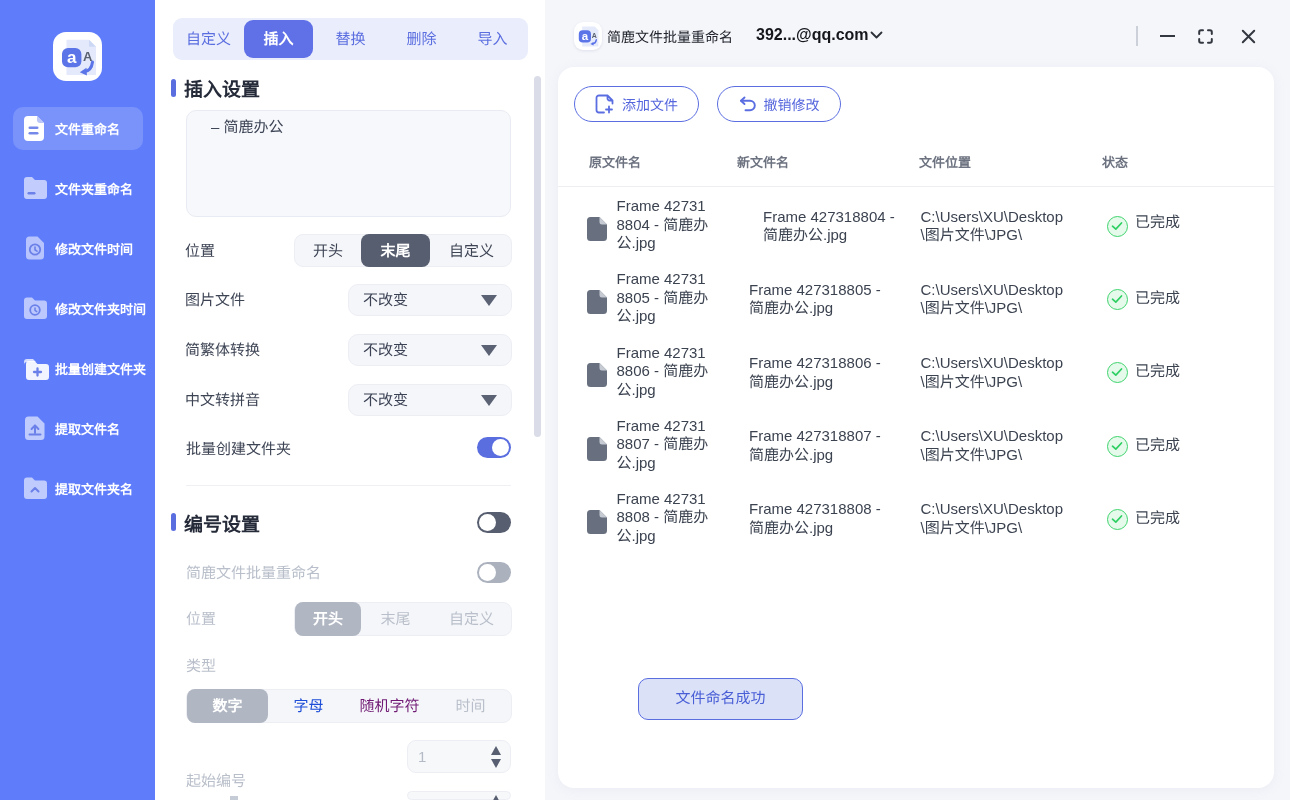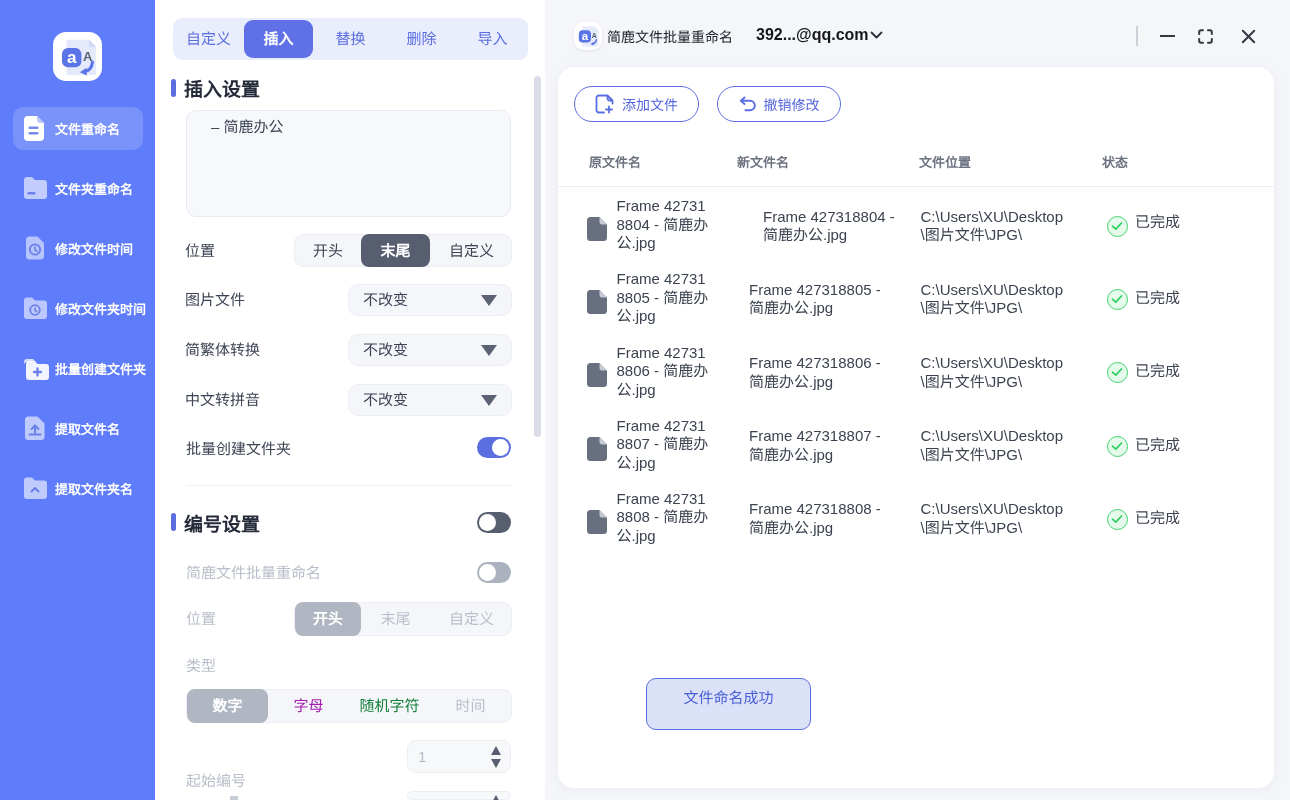--- a/index.html
+++ b/index.html
@@ -39,21 +39,21 @@
 #midscroll { left:379px; top:76px; width:7px; height:361px; background:#dadde7; border-radius:3.5px; }
 
 
 #right { left:545px; top:0; width:745px; height:800px; background:#f5f6fa; }
 #card { left:13px; top:67px; width:716px; height:721px; background:#fff; border-radius:16px; box-shadow:0 2px 12px rgba(150,160,195,0.10); }
 .obtn { height:36px; border:1.4px solid #5b6ee1; border-radius:18px; color:#5566dd; font-size:14px; display:flex; align-items:center; justify-content:center; gap:8px; background:#fff; }
 #startbtn { left:548px; top:17px; width:151px; height:40px; background:#6175ec; border-radius:10px; color:#fff; font-size:18px; font-weight:bold; text-align:center; line-height:40px; letter-spacing:1px; box-shadow:0 7px 16px rgba(97,117,236,0.40); }
 .th { font-size:13px; font-weight:bold; color:#6d7380; top:84.5px; }
 .rowtx { font-size:15px; color:#3c4350; line-height:18.6px; }
 .okc { width:21px; height:21px; border-radius:50%; border:1.6px solid #3fd46d; background:#e6faec; }
-#succ { left:88px; top:611px; width:165px; height:52px; background:#dbe2f8; border:1px solid #5b6ee0; border-radius:10px; text-align:center; line-height:37px; font-size:15px; color:#4a5fd6; }
+#succ { left:80px; top:611px; width:165px; height:42px; background:#dbe2f8; border:1px solid #5b6ee0; border-radius:10px; text-align:center; line-height:37px; font-size:15px; color:#4a5fd6; }
 .c3 > div:nth-child(1){flex:0 0 66px} .c3 > div:nth-child(2){flex:0 0 69px} .c3 > div:nth-child(3){flex:0 0 83px}
 </style>
 </head>
 <body>
 <div id="sidebar" class="abs">
   <div id="logo" class="abs">
     <svg width="49" height="49" viewBox="0 0 49 49">
       <path d="M13.5 7.7 H36 L43 14.7 V43 H13.5 Z" fill="#e4eafb"></path>
       <path d="M36 7.7 L43 14.7 H36 Z" fill="#cdd8f5"></path>
       <rect x="9" y="15.9" width="19.4" height="19.4" rx="6" fill="#5b74e8"></rect>
@@ -163,22 +163,22 @@
   <div class="dlbl abs" style="top:607px">位置</div>
   <div class="seg3 c3 abs" style="top:602px;height:34px">
     <div class="seggray">开头</div>
       <div style="color:#b9bfca">末尾</div>
       <div style="color:#b9bfca">自定义</div>
   </div>
 
   <div class="dlbl abs" style="top:653.5px">类型</div>
   <div class="seg3 abs" style="left:31px;top:689px;width:326px;height:34px">
     <div class="seggray">数字</div>
-      <div style="color:#a21caf">字母</div>
-      <div style="color:#15803d">随机字符</div>
+      <div style="color:#1d4ed8">字母</div>
+      <div style="color:#701a75">随机字符</div>
       <div style="color:#b9bfca">时间</div>
   </div>
 
   <div class="dlbl abs" style="top:769px">起始编号</div>
   <div class="numin abs" style="top:740px">1<div class="spin-u"></div><div class="spin-d"></div></div>
 
   <div class="abs" style="left:75px;top:796px;width:8px;height:4px;background:#c6ccd6"></div>
   <div class="numin abs" style="top:791px;height:9px;line-height:60px">
       <div class="spin-u" style="top:3px"></div>
     </div>

